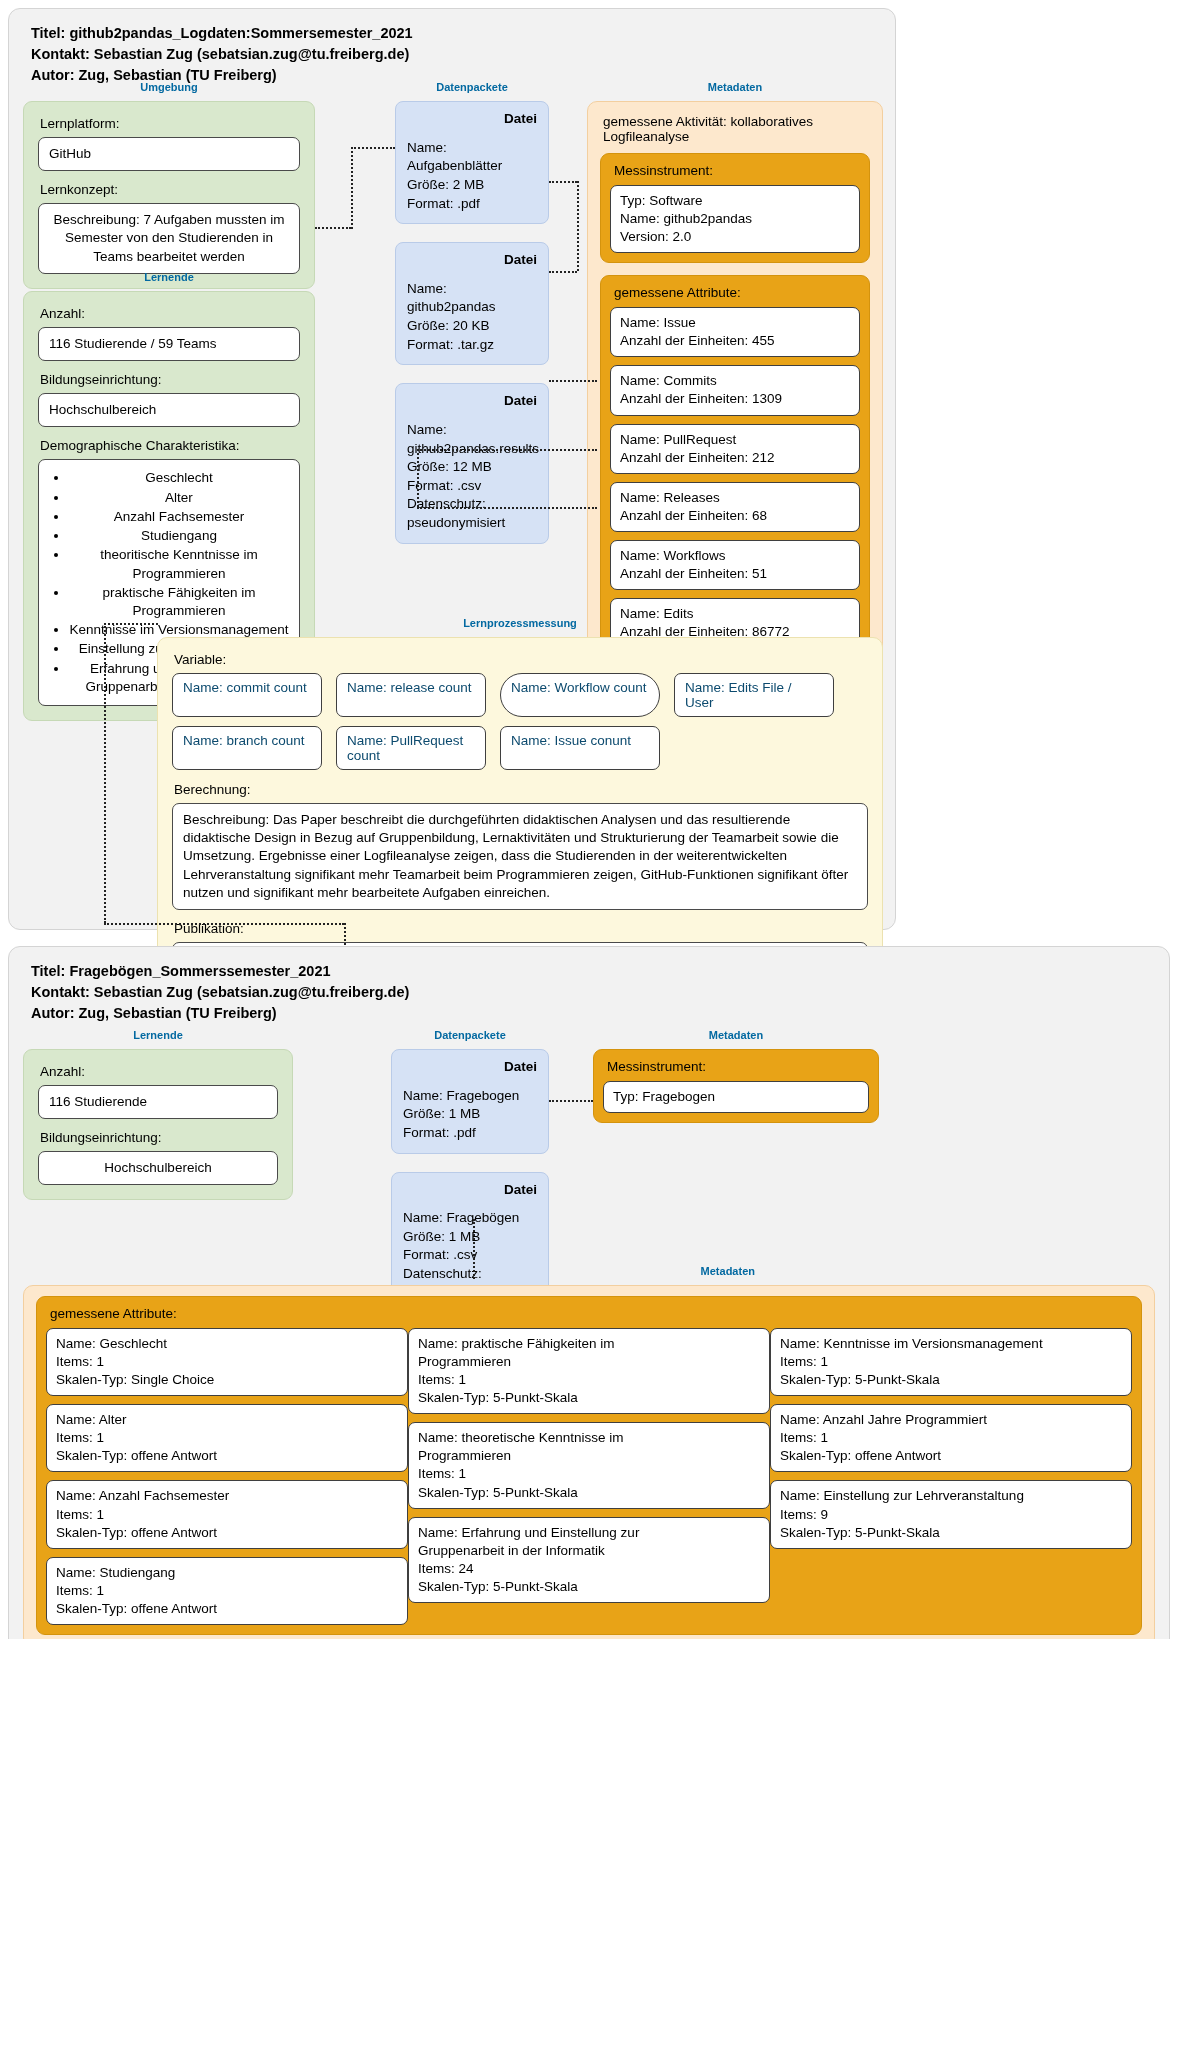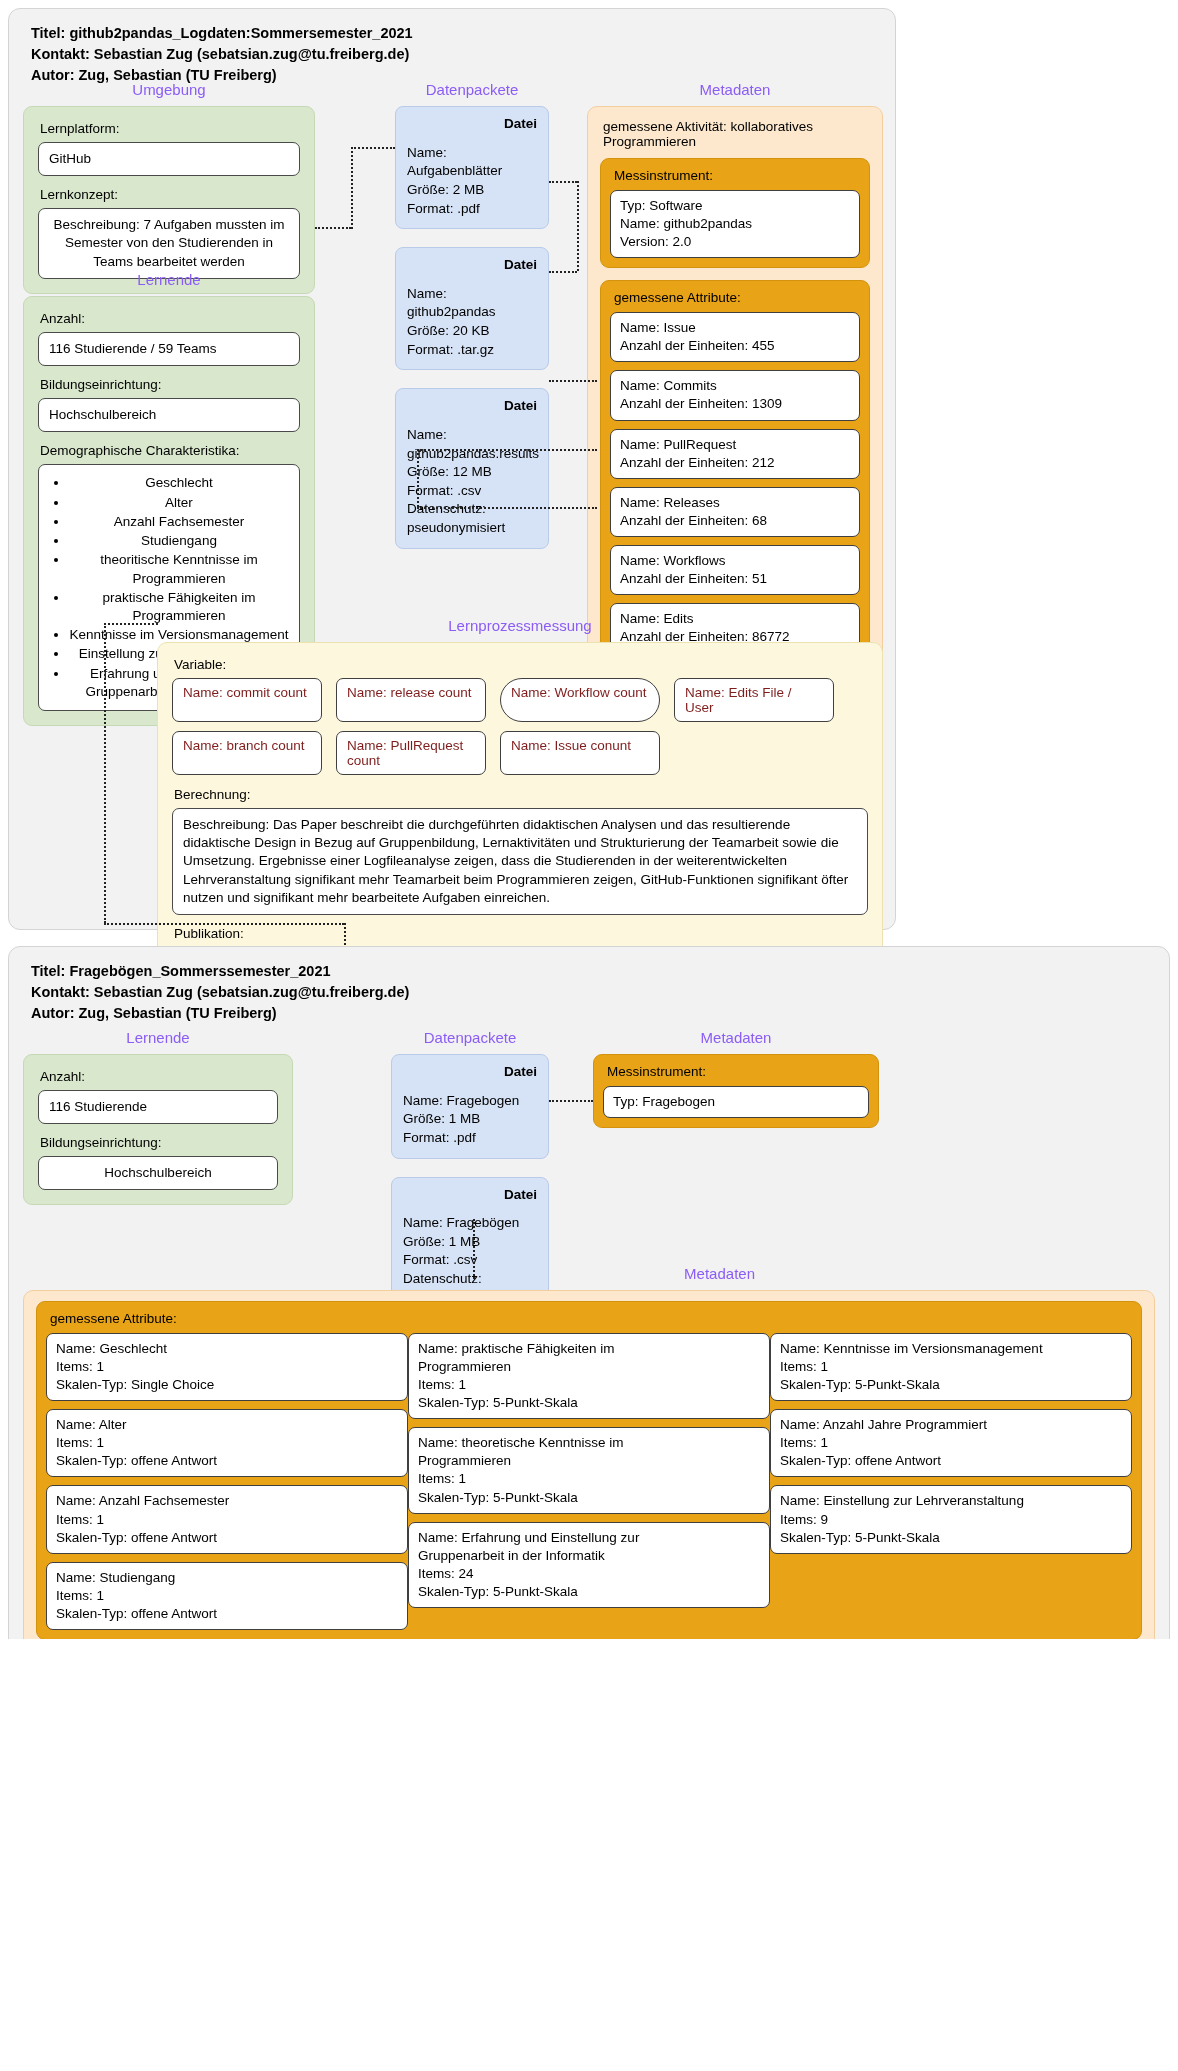--- a/index.html
+++ b/index.html
@@ -23,23 +23,23 @@
     font-weight: bold;
     font-size: 14.5px;
     color: #000;
     line-height: 1.45;
     padding: 14px 0 0 22px;
   }
   .panel-header div { white-space: nowrap; }
 
   .col-title {
     text-align: center;
-    font-weight: normal;
-    font-size: 15px;
-    color: #8b5cf6;
+    font-weight: bold;
+    font-size: 11px;
+    color: #0369a1;
     margin: 0 0 8px 0;
   }
 
   
   .green-box {
     background: #d9e8cd;
     border: 1px solid #c6d9b6;
     border-radius: 9px;
     padding: 12px 14px 14px 14px;
   }
@@ -124,21 +124,21 @@
     border-radius: 10px;
     padding: 12px 14px 14px 14px;
   }
   .var-grid { display: flex; flex-wrap: wrap; gap: 9px 14px; margin-bottom: 12px; }
   .var-chip {
     background: #fff;
     border: 1px solid #3f3f3f;
     border-radius: 7px;
     padding: 6px 10px;
     font-size: 13.5px;
-    color: #7f1d1d;
+    color: #0c4a6e;
   }
 
   
   #panel-top { position: absolute; left: 8px; top: 8px; width: 888px; height: 922px; }
   #panel-bottom { position: absolute; left: 8px; top: 946px; width: 1162px; height: 1117px; }
 
   .abs { position: absolute; }
 
   
   .conn { position: absolute; border-color: #222; pointer-events: none; }
@@ -215,21 +215,21 @@
             <div>Format: .csv</div>
             <div>Datenschutz:</div>
             <div>pseudonymisiert</div>
           </div>
         </div>
     </div>
 
     <div class="abs" style="left:578px; top:72px; width:296px;">
       <div class="col-title">Metadaten</div>
       <div class="orange-outer">
-        <div class="cap">gemessene Aktivität: kollaboratives Programmieren</div>
+        <div class="cap">gemessene Aktivität: kollaboratives Logfileanalyse</div>
         <div class="orange-inner">
           <div class="cap">Messinstrument:</div>
           <div class="attr-item" id="mi-lines">
               <div>Typ: Software</div>
               <div>Name: github2pandas</div>
               <div>Version: 2.0</div>
             </div>
         </div>
         <div class="orange-inner">
           <div class="cap">gemessene Attribute:</div>

